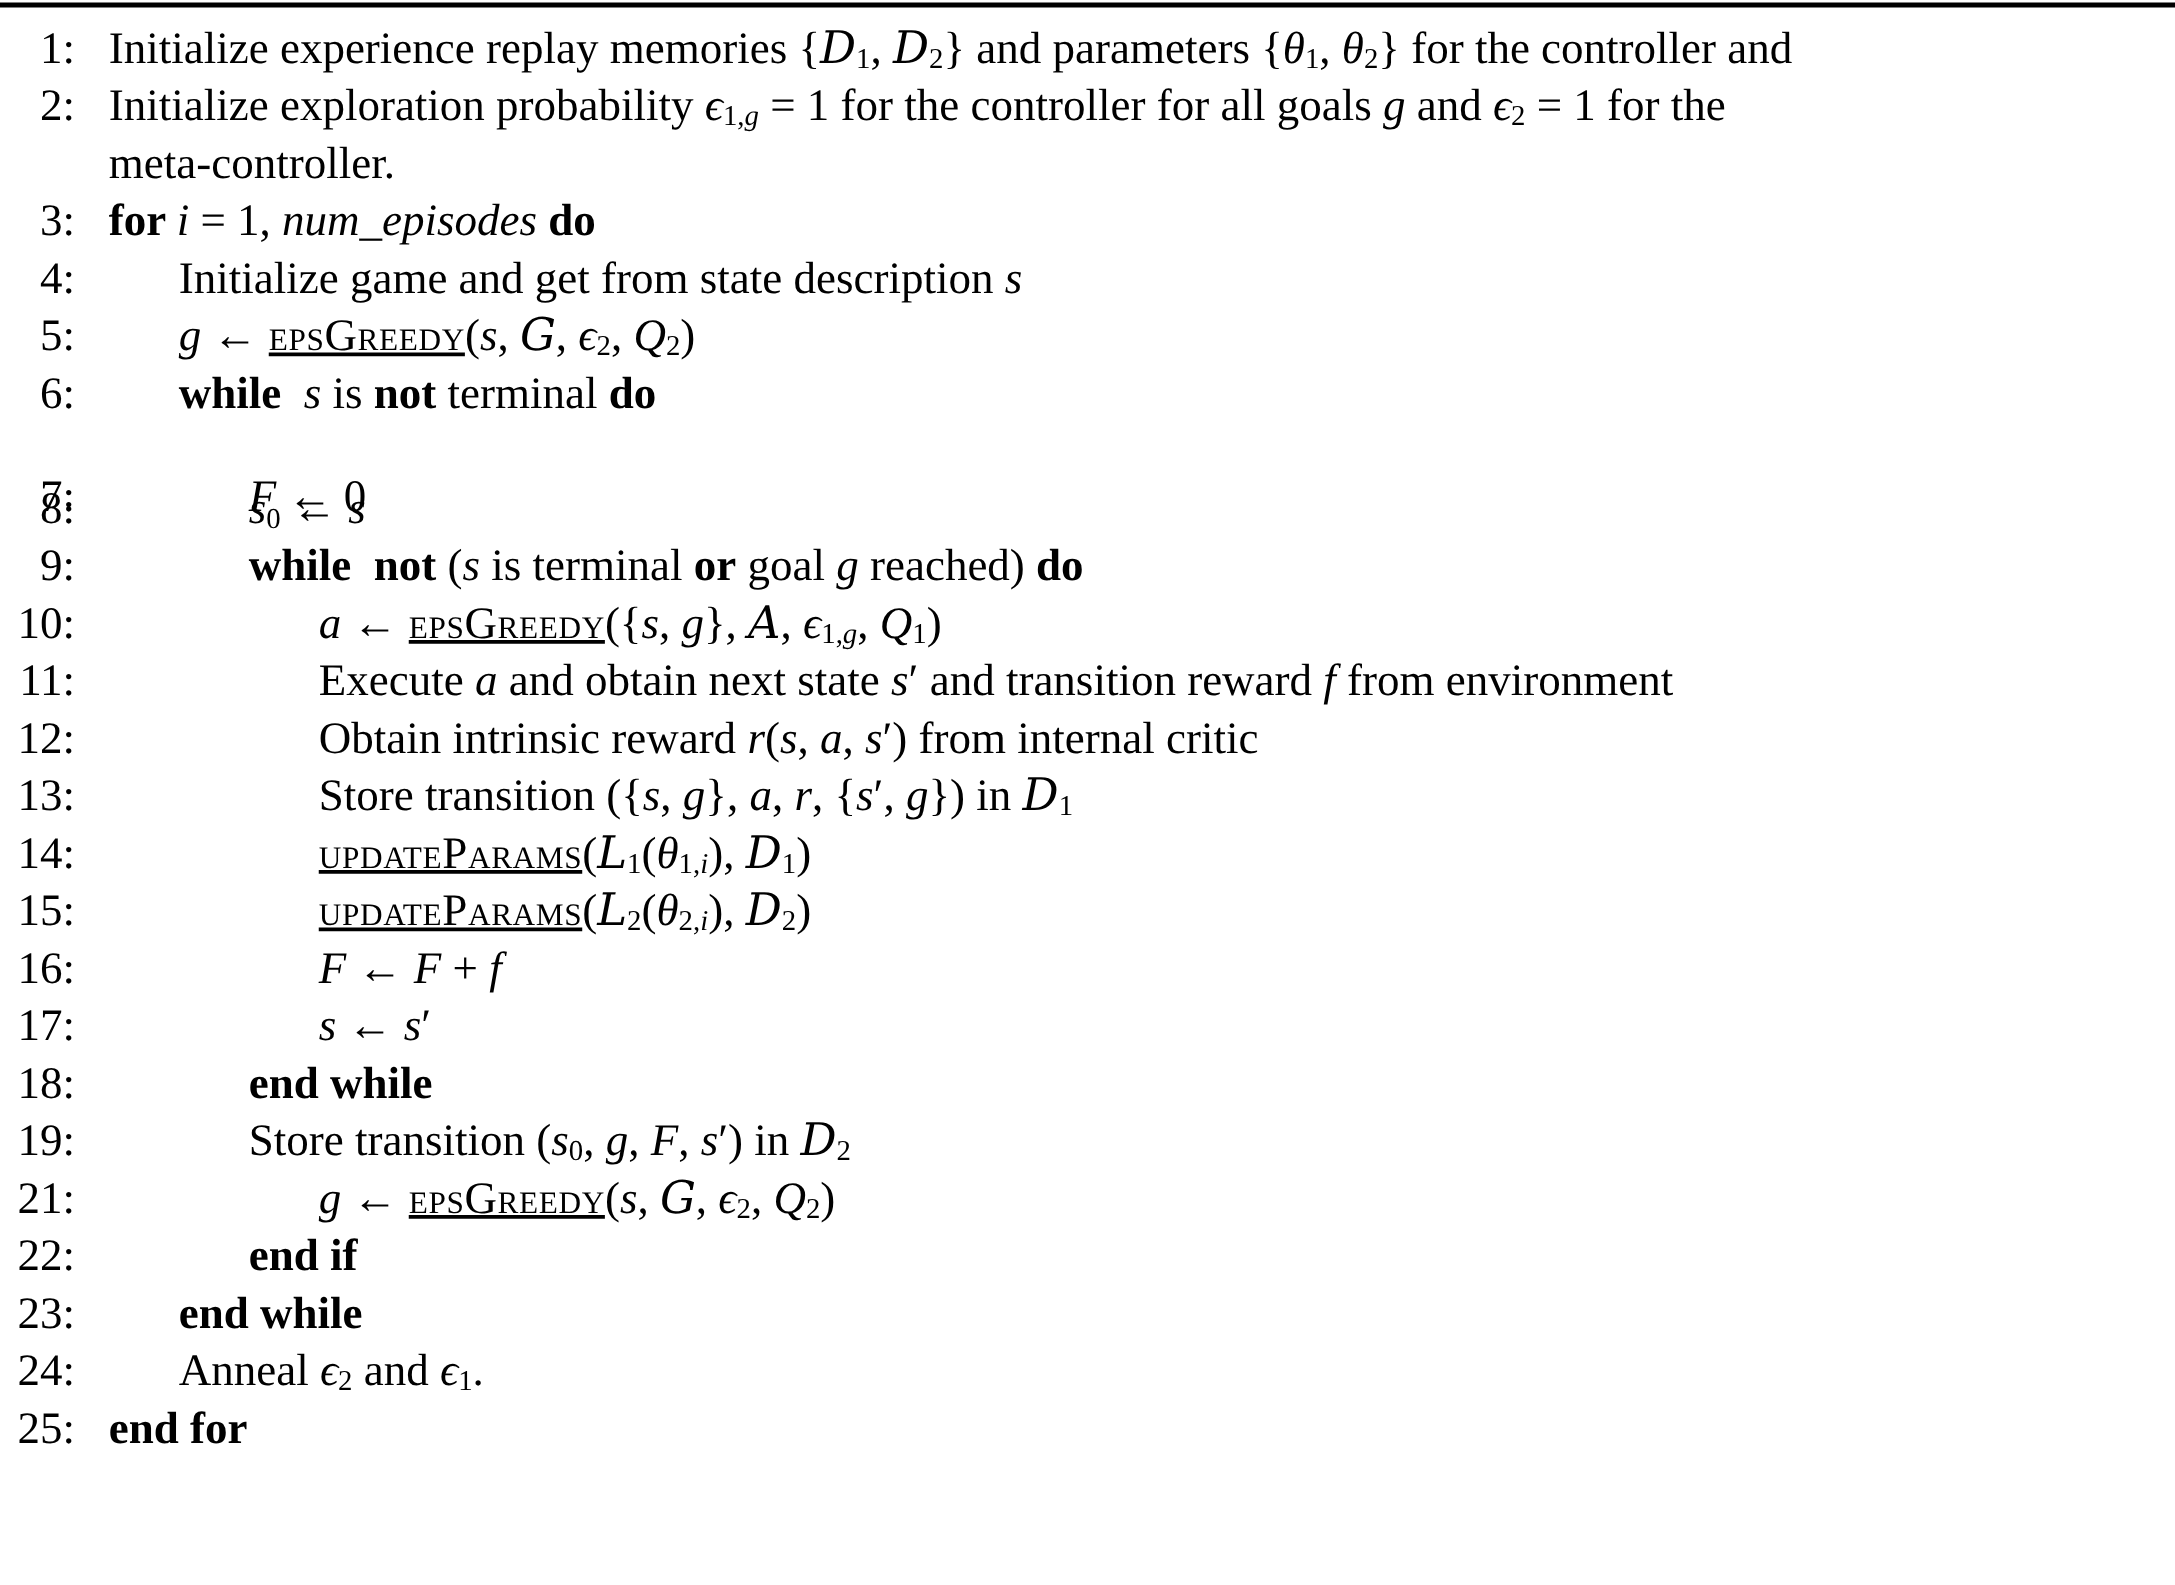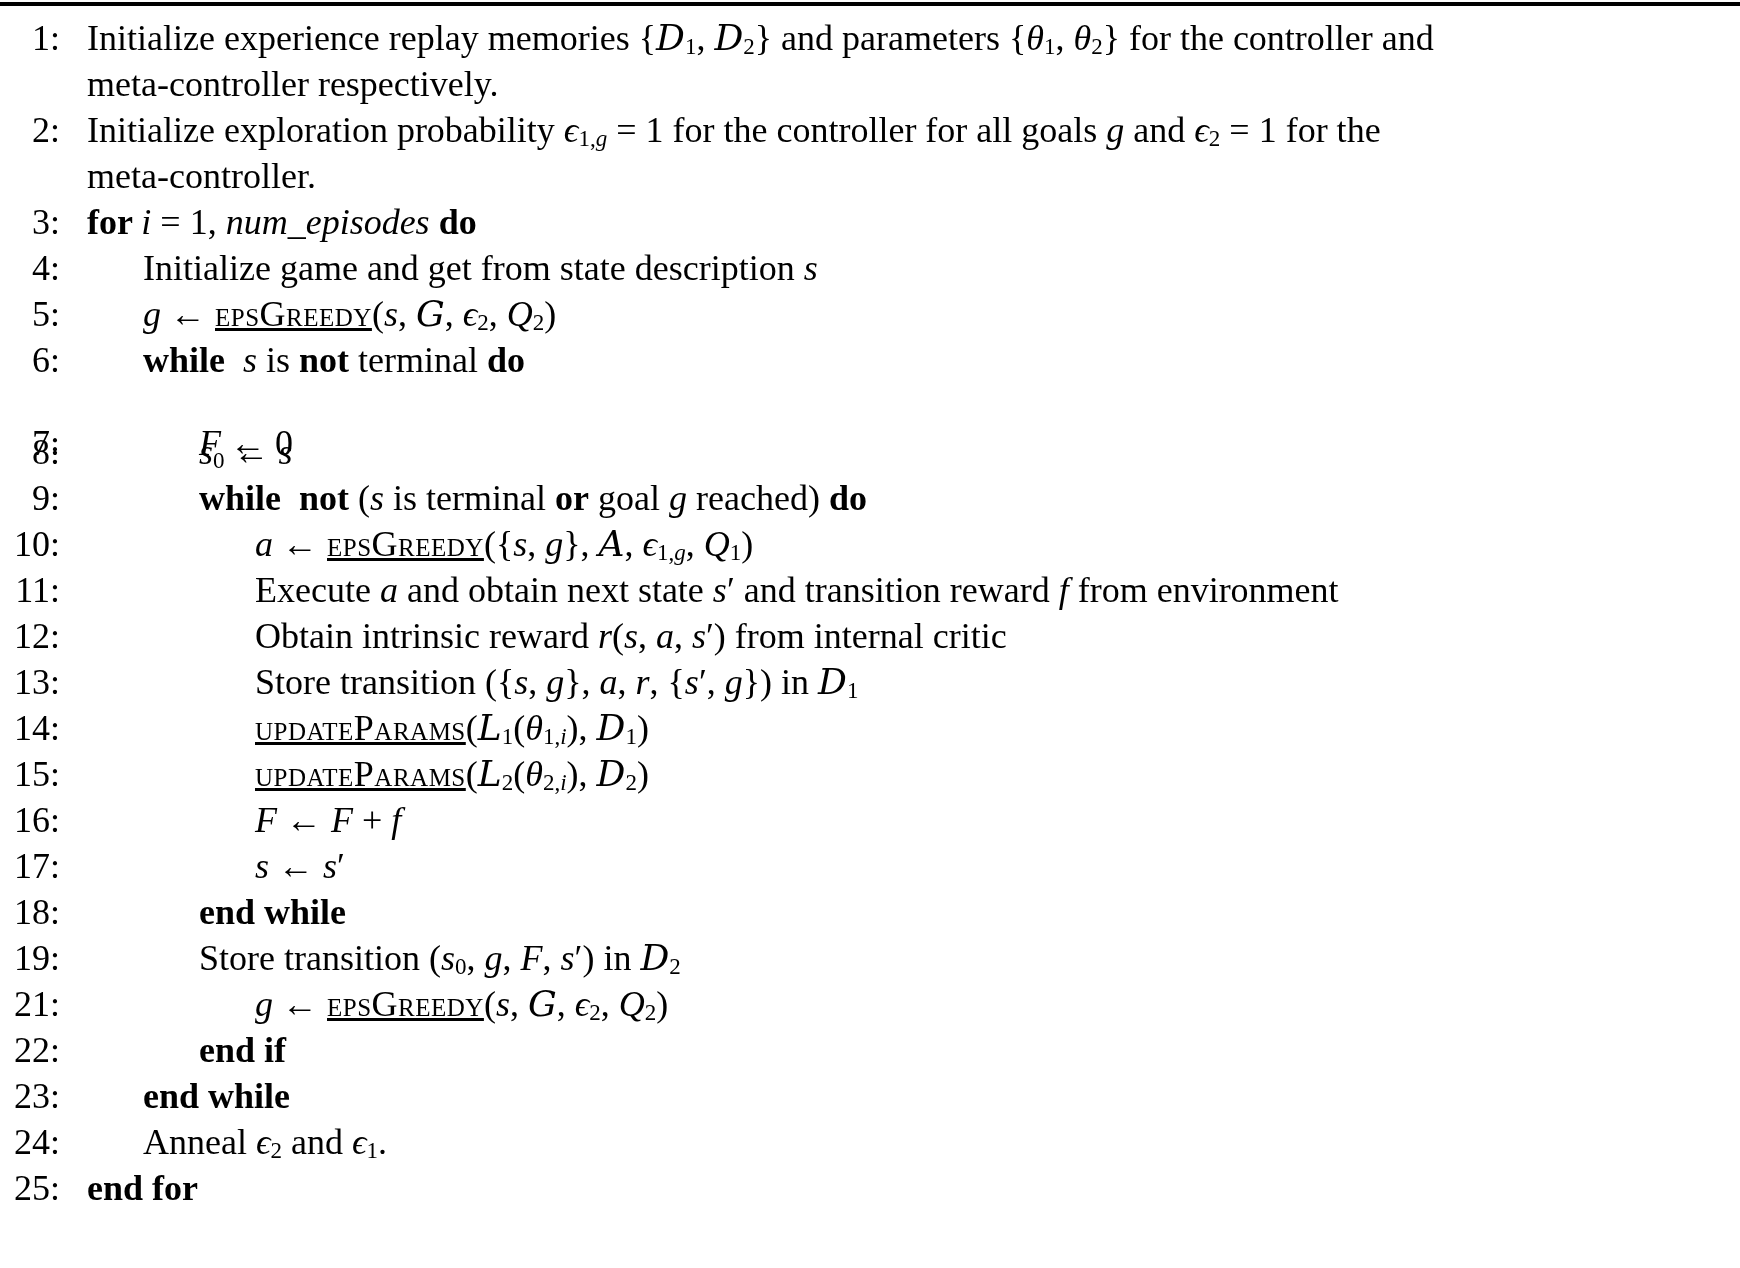--- a/index.html
+++ b/index.html
@@ -22,21 +22,20 @@
   .sub{font-size:64%;vertical-align:-0.18em;line-height:0;}
   .sub.it{font-style:italic;}
 </style>
 </head>
 <body>
 
 <main>
   <div class="toprule"></div>
   <div class="listing">
       <div class="row"><span class="num">1:</span><span class="content" style="padding-left: 0px;"><span class="rm">Initialize experience replay memories </span><span class="rm">{</span><span class="cal">D</span><span class="sub">1</span><span class="rm">, </span><span class="cal">D</span><span class="sub">2</span><span class="rm">} and parameters </span><span class="rm">{</span><span class="it">θ</span><span class="sub">1</span><span class="rm">, </span><span class="it">θ</span><span class="sub">2</span><span class="rm">} for the controller and</span></span></div>
-      <div class="row"><span class="num"></span><span class="content" style="padding-left: 0px;"><span class="rm">meta-controller respectively.</span></span></div>
       <div class="row"><span class="num">2:</span><span class="content" style="padding-left: 0px;"><span class="rm">Initialize exploration probability </span><span class="it">ϵ</span><span class="sub">1,</span><span class="sub it">g</span><span class="rm"> = 1 for the controller for all goals </span><span class="it">g</span><span class="rm"> and </span><span class="it">ϵ</span><span class="sub">2</span><span class="rm"> = 1 for the</span></span></div>
       <div class="row"><span class="num"></span><span class="content" style="padding-left: 0px;"><span class="rm">meta-controller.</span></span></div>
       <div class="row"><span class="num">3:</span><span class="content" style="padding-left: 0px; font-family: Liberation Serif, serif;"><span class="bf">for </span><span class="it">i</span><span class="rm"> = 1, </span><span class="it">num_episodes</span><span class="rm"> </span><span class="bf">do</span></span></div>
       <div class="row"><span class="num">4:</span><span class="content" style="padding-left: 56px;"><span class="rm">Initialize game and get from state description </span><span class="it">s</span></span></div>
       <div class="row"><span class="num">5:</span><span class="content" style="padding-left: 56px;"><span class="it">g</span><span class="rm"> ← </span><span class="sc">epsGreedy</span><span class="rm">(</span><span class="it">s</span><span class="rm">, </span><span class="cal">G</span><span class="rm">, </span><span class="it">ϵ</span><span class="sub">2</span><span class="rm">, </span><span class="it">Q</span><span class="sub">2</span><span class="rm">)</span></span></div>
       <div class="row"><span class="num">6:</span><span class="content" style="padding-left: 56px;"><span class="bf">while </span><span class="rm"> </span><span class="it">s</span><span class="rm"> is </span><span class="bf">not</span><span class="rm"> terminal </span><span class="bf">do</span></span></div>
       <div class="row"><span class="num">7:</span><span class="content" style="padding-left: 112px; margin-top: 37px;"><span class="it">F</span><span class="rm"> ← 0</span></span></div>
       <div class="row"><span class="num">8:</span><span class="content" style="padding-left: 112px;"><span class="it">s</span><span class="sub">0</span><span class="rm"> ← </span><span class="it">s</span></span></div>
       <div class="row"><span class="num">9:</span><span class="content" style="padding-left: 112px;"><span class="bf">while </span><span class="rm"> </span><span class="bf">not</span><span class="rm"> (</span><span class="it">s</span><span class="rm"> is terminal </span><span class="bf">or</span><span class="rm"> goal </span><span class="it">g</span><span class="rm"> reached) </span><span class="bf">do</span></span></div>
       <div class="row"><span class="num">10:</span><span class="content" style="padding-left: 168px;"><span class="it">a</span><span class="rm"> ← </span><span class="sc">epsGreedy</span><span class="rm">({</span><span class="it">s</span><span class="rm">, </span><span class="it">g</span><span class="rm">}, </span><span class="cal">A</span><span class="rm">, </span><span class="it">ϵ</span><span class="sub">1,</span><span class="sub it">g</span><span class="rm">, </span><span class="it">Q</span><span class="sub">1</span><span class="rm">)</span></span></div>

